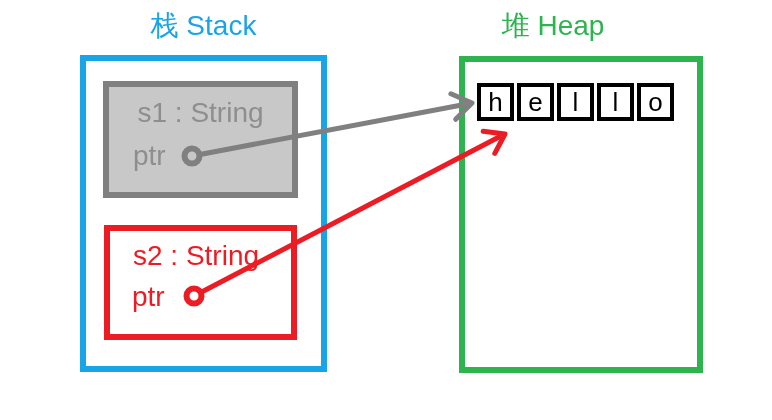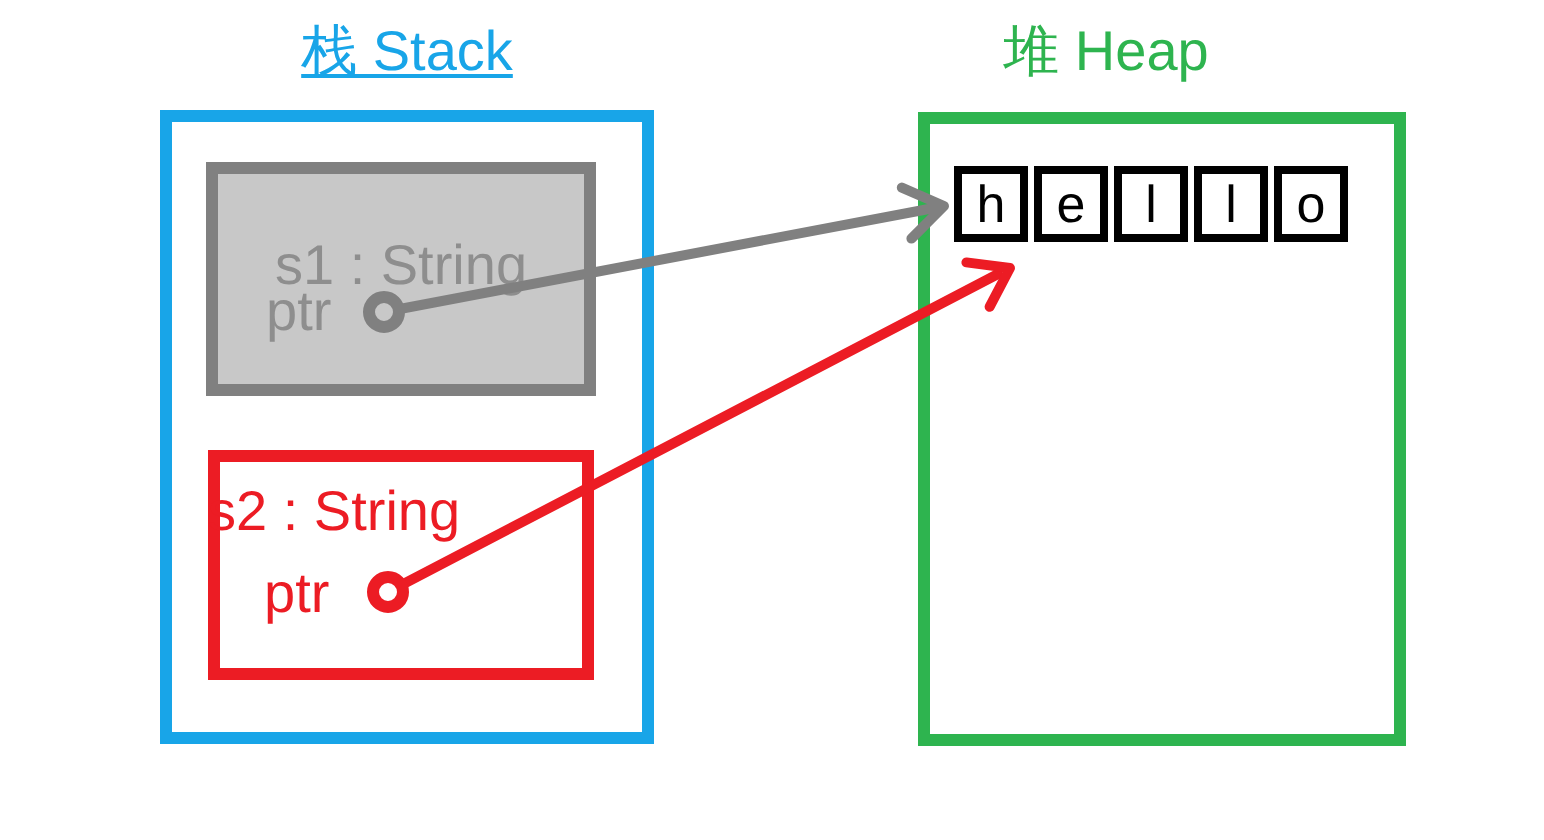--- a/index.html
+++ b/index.html
@@ -18,26 +18,26 @@
     position:relative;width:772px;height:420px;background:var(--background);
     font-family:"Liberation Sans","DejaVu Sans",sans-serif;overflow:hidden;
   }
   .abs{position:absolute;box-sizing:border-box;}
   .outline-box{border:6px solid;}
   .stack-box{left:80px;top:55px;width:247px;height:317px;border-color:var(--stack-accent);}
   .heap-box{left:459px;top:56px;width:244px;height:317px;border-color:var(--heap-accent);}
   .s1-frame{left:103px;top:81px;width:195px;height:117px;border:6px solid var(--moved-border);background:var(--moved-fill);}
   .s2-frame{left:104px;top:225px;width:193px;height:115px;border:6px solid var(--active-accent);background:#fff;}
   .title{font-size:28px;line-height:34px;top:9px;text-align:center;white-space:nowrap;}
-  .stack-title{left:80px;width:247px;color:var(--stack-accent);text-decoration:underline;}
+  .stack-title{left:80px;width:247px;color:var(--stack-accent);}
   .heap-title{left:431px;width:244px;color:var(--heap-accent);}
   .txt{font-size:28px;line-height:32px;white-space:nowrap;}
-  .s1-label{left:103px;top:97px;width:195px;text-align:center;color:var(--moved-text);margin-top:20px;}
+  .s1-label{left:103px;top:97px;width:195px;text-align:center;color:var(--moved-text);}
   .s1-ptr{left:133px;top:140px;color:var(--moved-text);}
-  .s2-label{left:104px;top:240px;width:184px;text-align:left;color:var(--active-accent);}
+  .s2-label{left:104px;top:240px;width:184px;text-align:center;color:var(--active-accent);}
   .s2-ptr{left:132px;top:281px;color:var(--active-accent);}
   .cells{left:477px;top:83px;display:flex;gap:3px;}
   .cell{
     width:37px;height:38px;border:4px solid var(--cell-border);box-sizing:border-box;
     background:#fff;color:var(--cell-text);font-size:26px;
     display:flex;align-items:center;justify-content:center;
   }
   .overlay{left:0;top:0;width:772px;height:420px;pointer-events:none;}
   .stroke-gray{stroke:var(--moved-border);}
   .stroke-red{stroke:var(--active-accent);}

